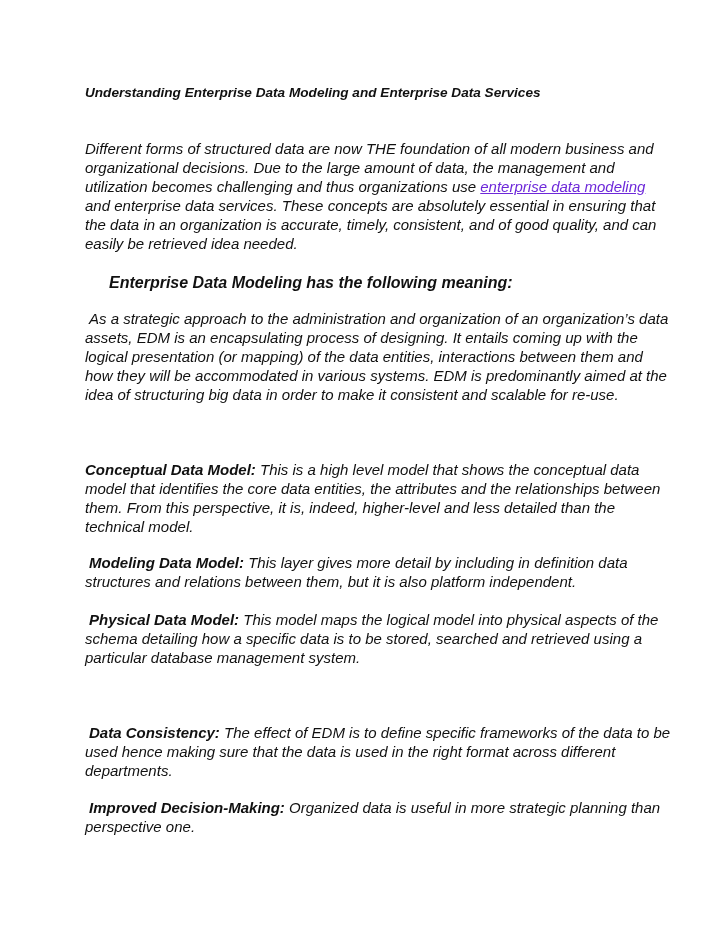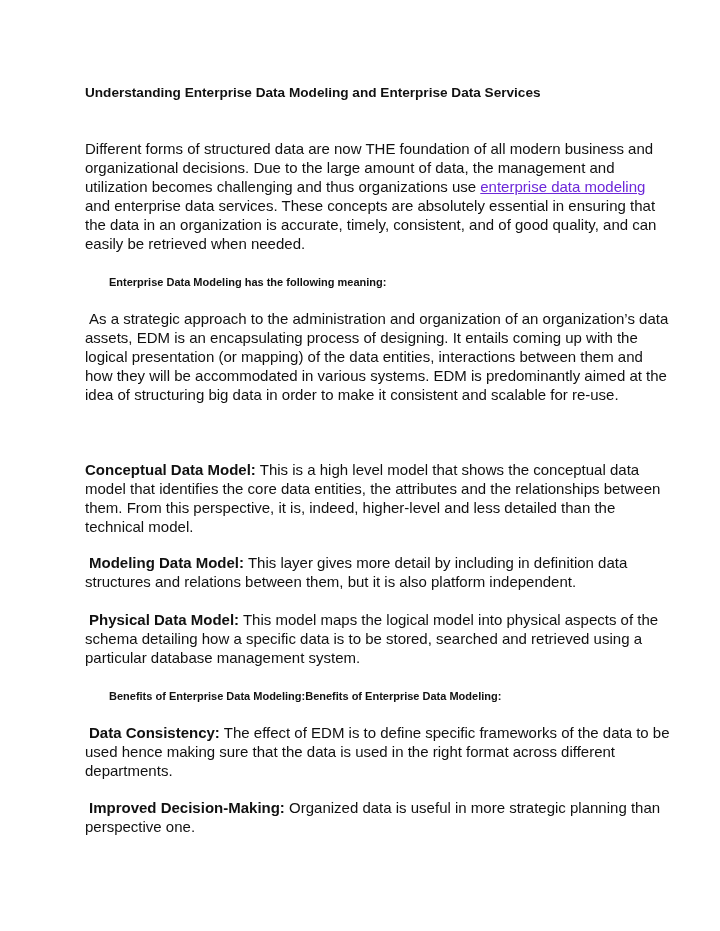--- a/index.html
+++ b/index.html
@@ -1,39 +1,39 @@
 <!DOCTYPE html>
 <html><head>
   <meta charset="utf-8">
   <style>
     html, body { margin: 0; padding: 0; background: #ffffff; }
     body { width: 720px; height: 931px; position: relative; overflow: hidden;
            font-family: "Liberation Sans", sans-serif; color: #111111; }
-    .page { position: absolute; left: 0; top: 0; width: 720px; height: 916px; background: #fff; }
+    .page { position: absolute; left: 0; top: 0; width: 720px; height: 916px; background: #fff; font-style: italic; }
     .line { position: absolute; left: 85px; font-size: 15px; line-height: 19px; white-space: nowrap; }
     .title { font-weight: bold; font-size: 13.6px; top: 83px; }
-    .h { font-weight: bold; font-size: 11px; padding-left: 20px; }
+    .h { font-weight: bold; font-size: 16px; padding-left: 20px; }
     .ind { left: 89px; }
     b { font-weight: bold; }
     a.link { color: #6d28d9; text-decoration: underline; }
   </style>
 </head>
 <body>
 
 <div class="page">
 
   <div class="line title">Understanding Enterprise Data Modeling and Enterprise Data Services</div>
 
   <div>
     <div class="line" style="top:139px">Different forms of structured data are now THE foundation of all modern business and</div>
     <div class="line" style="top:158px">organizational decisions. Due to the large amount of data, the management and</div>
     <div class="line" style="top:177px"><span>utilization becomes challenging and thus organizations use </span><a class="link">enterprise data modeling</a></div>
     <div class="line" style="top:196px">and enterprise data services. These concepts are absolutely essential in ensuring that</div>
     <div class="line" style="top:215px">the data in an organization is accurate, timely, consistent, and of good quality, and can</div>
-    <div class="line" style="top:234px">easily be retrieved when needed.</div>
+    <div class="line" style="top:234px">easily be retrieved idea needed.</div>
   </div>
 
   <div class="line h ind" style="top:273px">Enterprise Data Modeling has the following meaning:</div>
   <div>
     <div class="line ind" style="top:309px">As a strategic approach to the administration and organization of an organization’s data</div>
     <div class="line" style="top:328px">assets, EDM is an encapsulating process of designing. It entails coming up with the</div>
     <div class="line" style="top:347px">logical presentation (or mapping) of the data entities, interactions between them and</div>
     <div class="line" style="top:366px">how they will be accommodated in various systems. EDM is predominantly aimed at the</div>
     <div class="line" style="top:385px">idea of structuring big data in order to make it consistent and scalable for re-use.</div>
   </div>
@@ -50,21 +50,20 @@
     <div class="line ind" style="top:553px"><b>Modeling Data Model:</b><span> This layer gives more detail by including in definition data</span></div>
     <div class="line" style="top:572px">structures and relations between them, but it is also platform independent.</div>
   </div>
 
   <div>
     <div class="line ind" style="top:610px"><b>Physical Data Model:</b><span> This model maps the logical model into physical aspects of the</span></div>
     <div class="line" style="top:629px">schema detailing how a specific data is to be stored, searched and retrieved using a</div>
     <div class="line" style="top:648px">particular database management system.</div>
   </div>
 
-  <div class="line h ind" style="top:687px">Benefits of Enterprise Data Modeling:Benefits of Enterprise Data Modeling:</div>
 
   <div>
     <div class="line ind" style="top:723px"><b>Data Consistency:</b><span> The effect of EDM is to define specific frameworks of the data to be</span></div>
     <div class="line" style="top:742px">used hence making sure that the data is used in the right format across different</div>
     <div class="line" style="top:761px">departments.</div>
   </div>
 
   <div>
     <div class="line ind" style="top:798px"><b>Improved Decision-Making:</b><span> Organized data is useful in more strategic planning than</span></div>
     <div class="line" style="top:817px">perspective one.</div>

